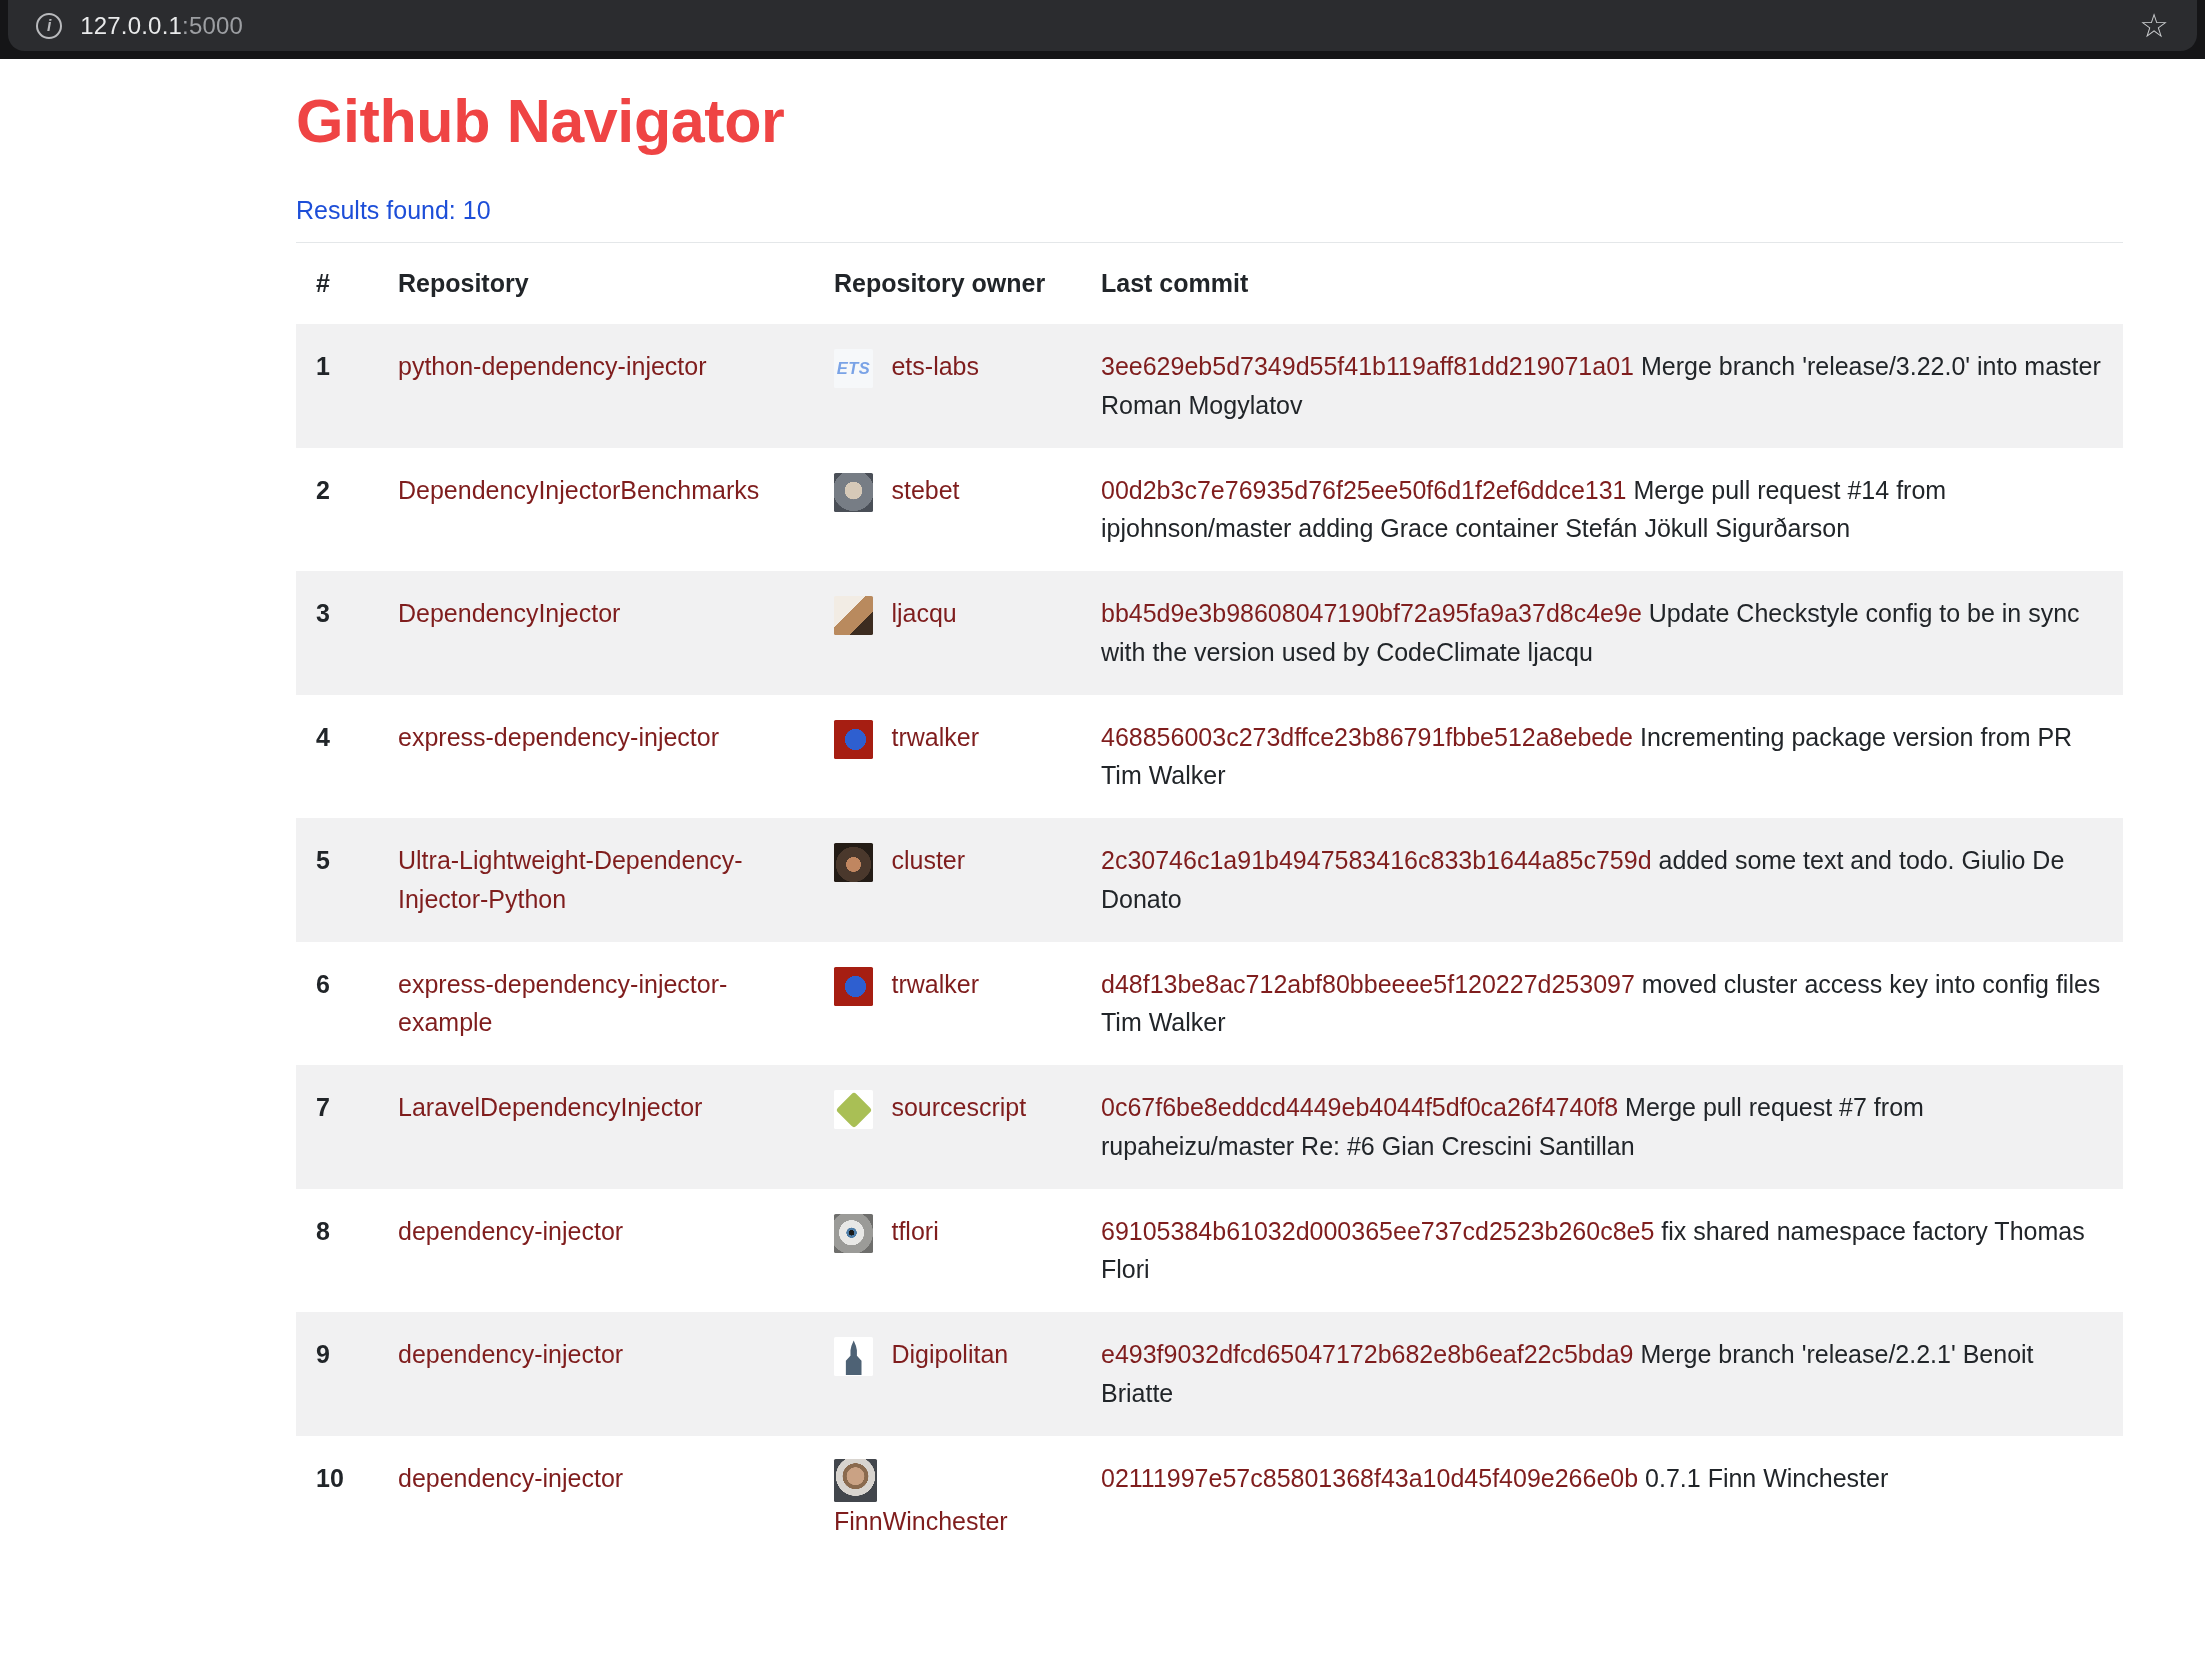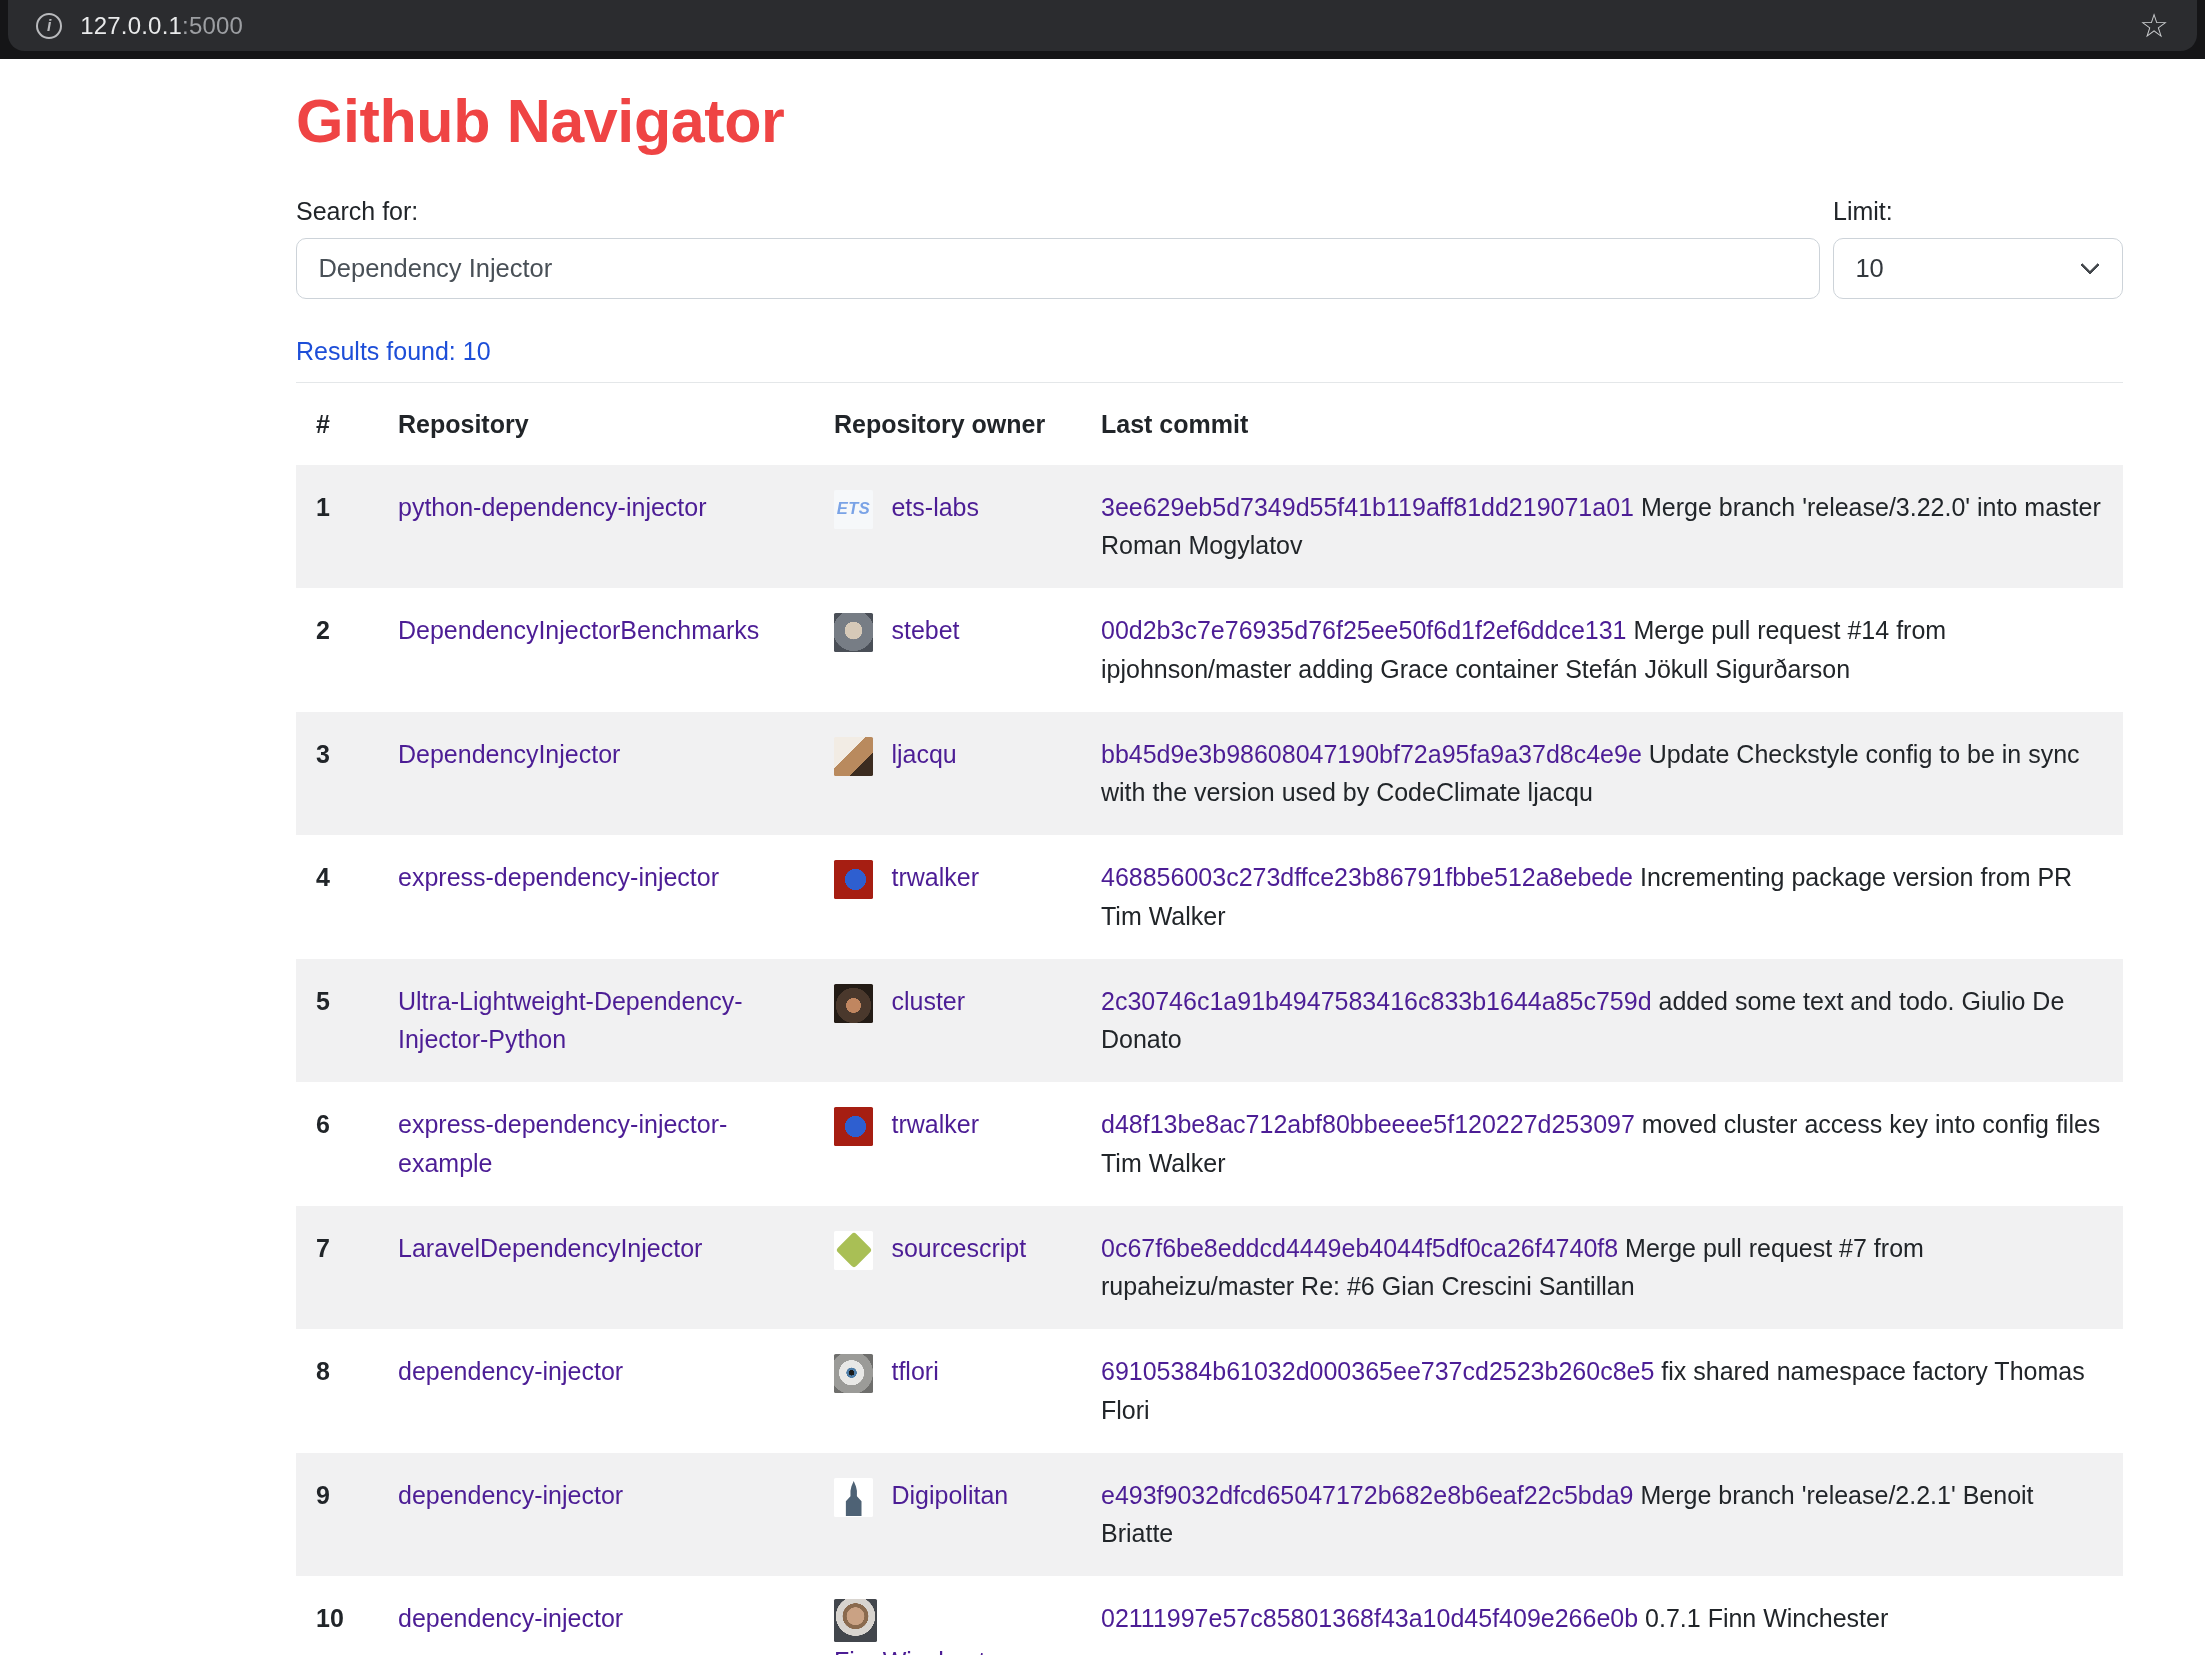--- a/index.html
+++ b/index.html
@@ -41,21 +41,21 @@
   .results { margin-top:38px; margin-bottom:0; font-size:25px; color:#1d4ed8; }
   hr.sep { border:0; border-top:1.6px solid #e4e7e9; margin:16.5px 0 0 0; }
 
   
   table.repo-table { width:100%; border-collapse:collapse; font-size:25px; }
   .repo-table th, .repo-table td { text-align:left; vertical-align:top;
     padding:23px 20px; line-height:1.55; }
   .repo-table thead th { font-weight:700; padding-top:21.4px; padding-bottom:21.4px; color:#212529; }
   .repo-table tbody th { font-weight:700; }
   .repo-table tbody tr:nth-child(odd) { background:#f1f1f2; }
-  a { color:#4c1d95; text-decoration:none; cursor:pointer; }
+  a { color:#7f1d1d; text-decoration:none; cursor:pointer; }
 
   .avatar { display:inline-block; width:39px; height:39px; vertical-align:middle;
     margin-right:11.5px; border-radius:1.6px; overflow:hidden; position:relative; flex:0 0 auto; }
   .owner-cell.wrap a.owner-link { display:inline; }
 
   
   .av-ets { background:#f6f8fa; display:inline-flex; align-items:center; justify-content:center; }
   .av-ets .ets-text { font-size:16.5px; font-style:italic; font-weight:700; color:#7aa3e6;
     letter-spacing:0.4px; }
   .av-stebet { background:radial-gradient(circle at 50% 45%, #d6c9b8 0 30%, #777d85 31% 70%, #4a4f57 71%); }
@@ -83,35 +83,20 @@
   <div class="urlbar">
     <span class="info-badge">i</span>
     <span class="url"><span class="host">127.0.0.1</span><span class="port">:5000</span></span>
     <span class="star">☆</span>
   </div>
 </div>
 
 <div class="container">
   <h1 class="page-title">Github Navigator</h1>
 
-  <div class="form-row">
-    <div class="search-col">
-      <label class="field-label">Search for:</label>
-      <input class="search-input" type="text" value="Dependency Injector" style="">
-    </div>
-    <div class="limit-col">
-      <label class="field-label">Limit:</label>
-      <div class="select-wrap">
-        <select class="limit-select">
-          <option>10</option>
-        </select>
-        <span class="chevron"></span>
-      </div>
-    </div>
-  </div>
 
   <p class="results">Results found: 10</p>
   <hr class="sep">
 
   <table class="repo-table">
     <colgroup>
         <col style="width:82px">
         <col style="width:436px">
         <col style="width:267px">
         <col>

